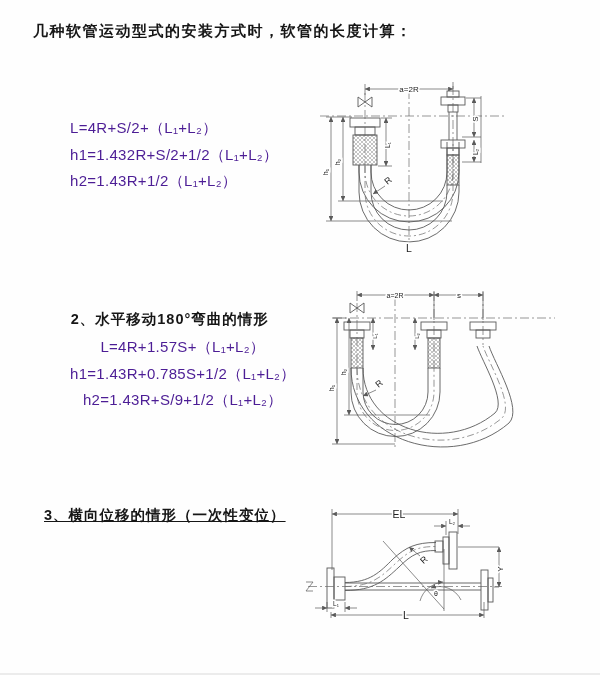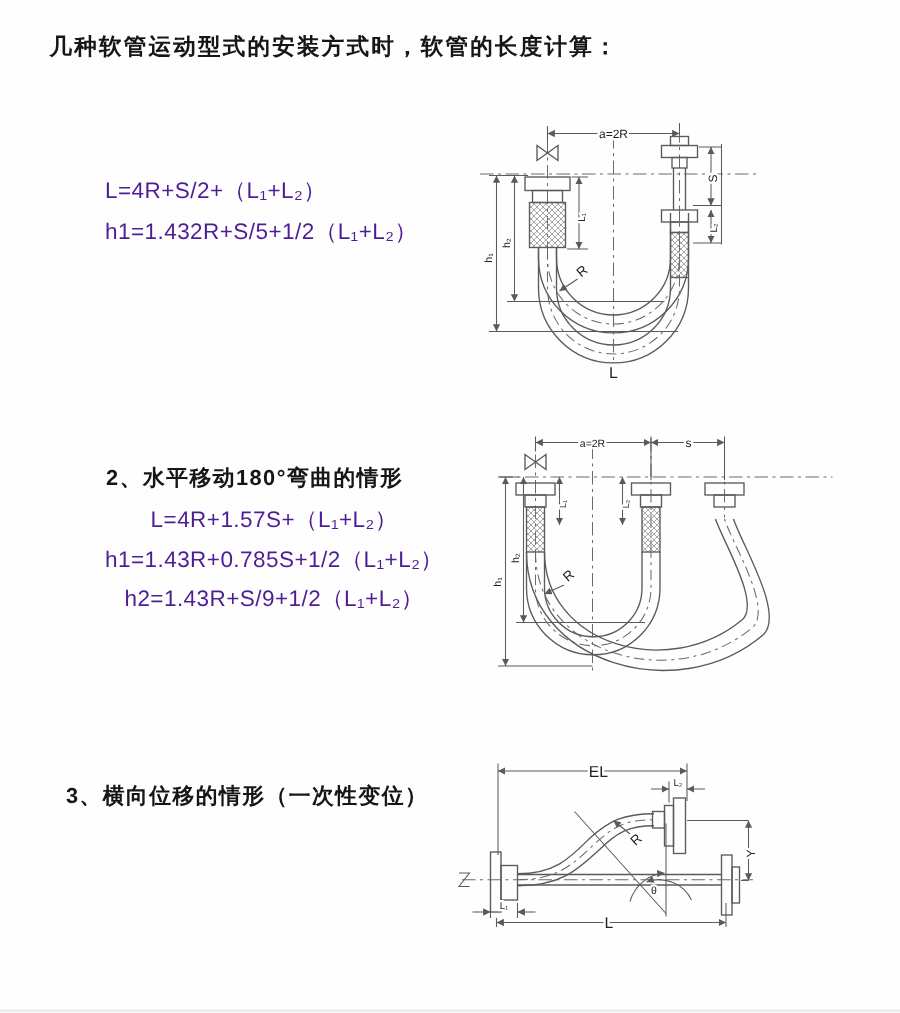--- a/index.html
+++ b/index.html
@@ -21,34 +21,35 @@
 </head>
 <body>
 
 <div class="page">
 
   <h1 class="title">几种软管运动型式的安装方式时，软管的长度计算：</h1>
 
   <div class="section" style="top:110px;">
     <div class="formulas">
       <div class="formula">L=4R+S/2+（L₁+L₂）</div>
-      <div class="formula">h1=1.432R+S/5+1/2（L₁+L₂）</div>
+      <div class="formula">h1=1.432R+S/2+1/2（L₁+L₂）</div>
+      <div class="formula">h2=1.43R+1/2（L₁+L₂）</div>
     </div>
   </div>
 
   <div class="section" style="top:309px;text-align:center;">
     <h2>2、水平移动180°弯曲的情形</h2>
     <div class="formulas">
       <div class="formula">L=4R+1.57S+（L₁+L₂）</div>
       <div class="formula">h1=1.43R+0.785S+1/2（L₁+L₂）</div>
       <div class="formula">h2=1.43R+S/9+1/2（L₁+L₂）</div>
     </div>
   </div>
 
-  <div class="section" style="top:521px;">
+  <div class="section" style="top:505px;text-decoration:underline;">
     <h2>3、横向位移的情形（一次性变位）</h2>
   </div>
 
   <svg class="diag" style="left:313px;top:75px;" width="260" height="185" viewBox="313 75 260 185">
     <defs>
       <marker id="a1" viewBox="0 0 8 8" refX="8" refY="4" markerWidth="7" markerHeight="7" orient="auto-start-reverse">
         <path d="M0 0 L8 4 L0 8 z" fill="#5a5a5a"></path>
       </marker>
       <pattern id="br1" patternUnits="userSpaceOnUse" width="4" height="4">
         <path d="M0 4 L4 0 M0 0 L4 4" stroke="#8a8a8a" stroke-width="0.5" fill="none"></path>

